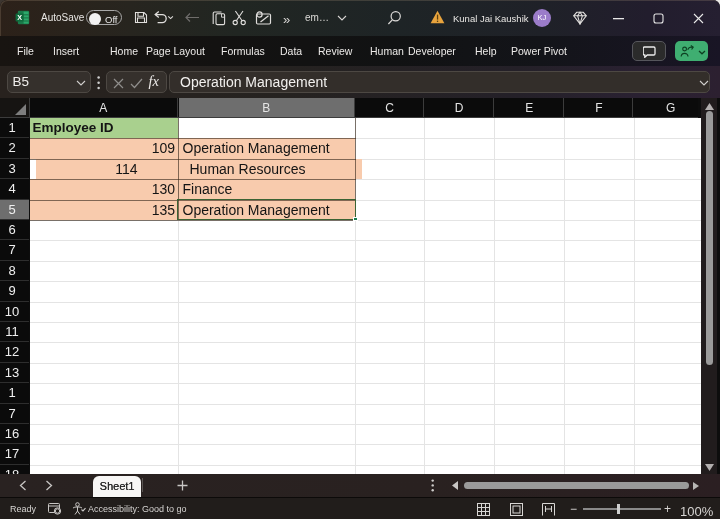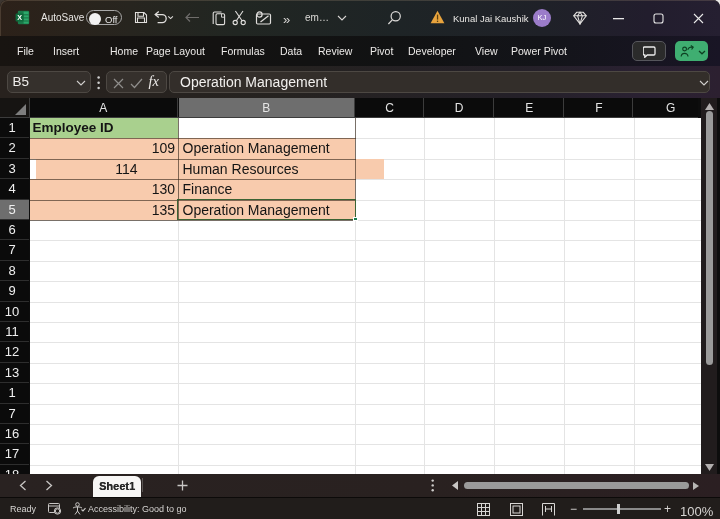--- a/index.html
+++ b/index.html
@@ -59,21 +59,21 @@
 #selbox { position:absolute; border:1.6px solid #3c6333; }
 .tsep-h { position:absolute; left:30px; width:325.8px; height:1px; background:rgba(55,40,28,.62); }
 #handle { position:absolute; width:4.5px; height:4.5px; background:#1b7f4e; border:1px solid #fff; }
 
 
 #vsb { position:absolute; left:701px; top:98px; width:15.5px; height:376.3px; background:#211c1d; }
 #vthumb { position:absolute; left:4.5px; top:13px; width:7.5px; height:254px; background:#9a9a9a; border-radius:4px; }
 
 
 #tabbar { position:absolute; left:0; top:474.3px; width:720px; height:22.7px; background:linear-gradient(90deg,#292221 0%,#292120 60%,#2b1f22 100%); }
-#sheettab { position:absolute; left:93px; top:1.7px; width:48px; height:26px; background:#f7f6f5; border-radius:6px 6px 0 0;font-weight:bold; }
+#sheettab { position:absolute; left:93px; top:1.7px; width:48px; height:26px; background:#f7f6f5; border-radius:6px 6px 0 0; }
 #sheettab span { position:absolute; left:0; right:0; top:4px; text-align:center; font-size:11px; color:#262626; text-shadow:0.3px 0 0 #3a3a3a; }
 #sheettab i { position:absolute; left:4px; right:4px; bottom:2.5px; height:1.6px; background:#27724a; }
 #hsb { position:absolute; left:464px; top:8px; width:225px; height:6.5px; background:#9a9a9a; border-radius:4px; }
 
 
 #statusbar { position:absolute; left:0; top:497px; width:720px; height:22px; background:#211d1b; border-top:1px solid #0c0a09; }
 .sb-txt { position:absolute; top:6px; font-size:9px; color:#d6d4d2; }
 #zoomtrack { position:absolute; left:583px; top:10px; width:78px; height:1.5px; background:#8a8a8a; }
 #zoomthumb { position:absolute; left:617px; top:6px; width:3px; height:10px; background:#cfcfcf; }
 svg { display:block; }
@@ -161,23 +161,23 @@
 </div>
 
 <div id="menubar">
   <span class="mi" style="left:17px">File</span>
   <span class="mi" style="left:53px">Insert</span>
   <span class="mi" style="left:110px">Home</span>
   <span class="mi" style="left:146px">Page Layout</span>
   <span class="mi" style="left:221px">Formulas</span>
   <span class="mi" style="left:280px">Data</span>
   <span class="mi" style="left:318px">Review</span>
-  <span class="mi" style="left:370px">Pivot</span>
+  <span class="mi" style="left:370px">Human</span>
   <span class="mi" style="left:408px">Developer</span>
-  <span class="mi" style="left:475px">View</span>
+  <span class="mi" style="left:475px">Help</span>
   <span class="mi" style="left:511px">Power Pivot</span>
 </div>
 <div id="cmtbtn">
   <svg style="margin:3.5px auto 0;display:block" width="13" height="12" viewBox="0 0 13 12" fill="none" stroke="#ececec" stroke-width="1.25">
     <path d="M2.2 1 h8.6 a1.2 1.2 0 0 1 1.2 1.2 v5.6 a1.2 1.2 0 0 1 -1.2 1.2 h-6.5 l-2.5 2.3 v-2.3 h-0.4 a1.2 1.2 0 0 1 -1.2-1.2 V2.2 a1.2 1.2 0 0 1 1.2-1.2 Z" stroke-width="1.3"></path>
   </svg>
 </div>
 <div id="sharebtn">
   <svg style="position:absolute;left:5px;top:3px" width="14" height="14" viewBox="0 0 14 14" fill="none" stroke="#0d4022" stroke-width="1.15">
     <circle cx="4.6" cy="5" r="1.9"></circle>
@@ -264,21 +264,21 @@
       <div class="rh" style="top:285.2px">1</div>
       <div class="rh" style="top:305.6px">7</div>
       <div class="rh" style="top:326.0px">16</div>
       <div class="rh" style="top:346.4px">17</div>
       <div class="rh" style="top:366.8px">18</div>
 
   <div class="cell green bold" style="left:30px;top:20px;width:147.5px;height:20.4px;padding-left:2.5px">Employee ID</div>
   <div class="cell salmon" style="left:30px;top:40.4px;width:147.5px;height:20.4px;text-align:right;padding-right:2.5px">109</div>
   <div class="cell salmon" style="left:177.5px;top:40.4px;width:177.3px;height:20.4px;padding-left:5px">Operation Management</div>
   <div class="cell salmon" style="left:36px;top:60.8px;width:147.5px;height:20.4px;text-align:center;padding-right:2.5px">114</div>
-  <div class="cell salmon" style="left:177.5px;top:60.8px;width:206px;height:20.4px;padding-left:5px">Human Resources</div>
+  <div class="cell salmon" style="left:177.5px;top:60.8px;width:184px;height:20.4px;padding-left:12px">Human Resources</div>
   <div class="cell salmon" style="left:30px;top:81.2px;width:147.5px;height:20.4px;text-align:right;padding-right:2.5px">130</div>
   <div class="cell salmon" style="left:177.5px;top:81.2px;width:177.3px;height:20.4px;padding-left:5px">Finance</div>
   <div class="cell salmon" style="left:30px;top:101.6px;width:147.5px;height:20.4px;text-align:right;padding-right:2.5px">135</div>
   <div class="cell salmon" style="left:177.5px;top:101.6px;width:177.3px;height:20.4px;padding-left:5px">Operation Management</div>
 
   <div class="tsep-h" style="top:40.4px"></div>
   <div class="tsep-h" style="top:60.8px"></div>
   <div class="tsep-h" style="top:81.2px"></div>
   <div class="tsep-h" style="top:101.6px"></div>
   <div style="position:absolute;left:177.5px;top:20px;width:1px;height:102px;background:rgba(55,40,28,.62)"></div>

